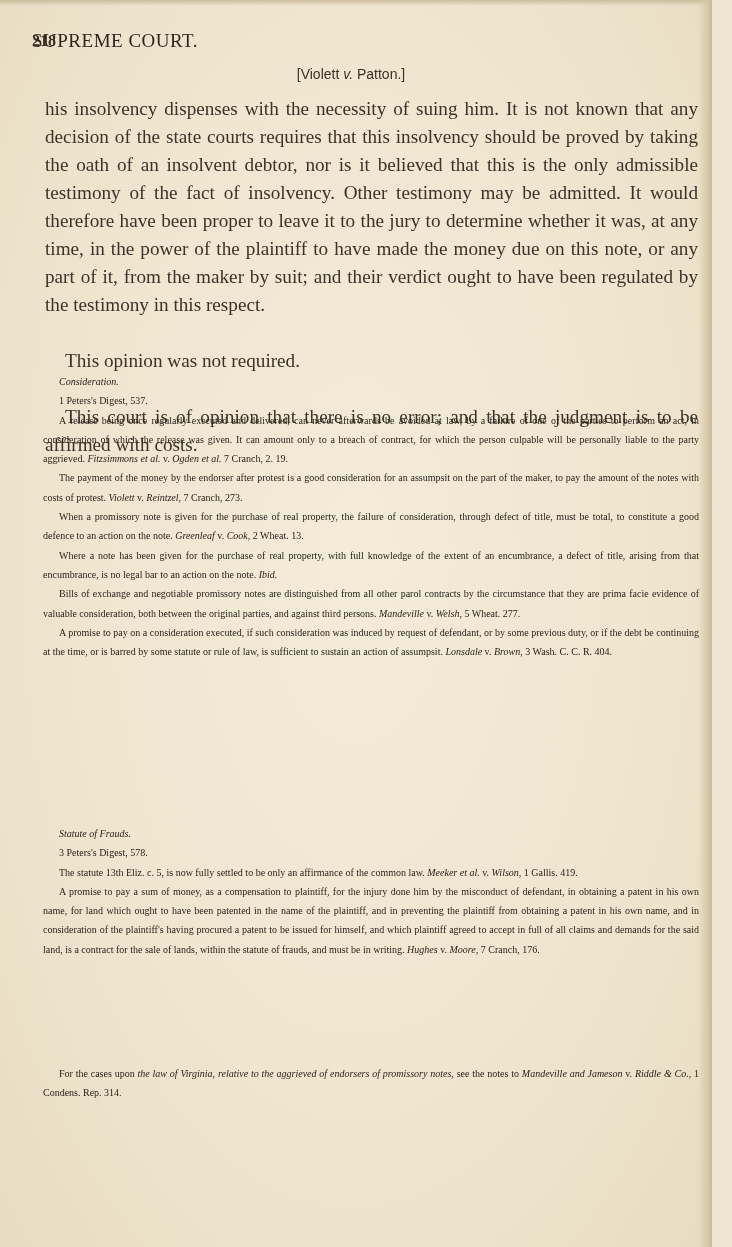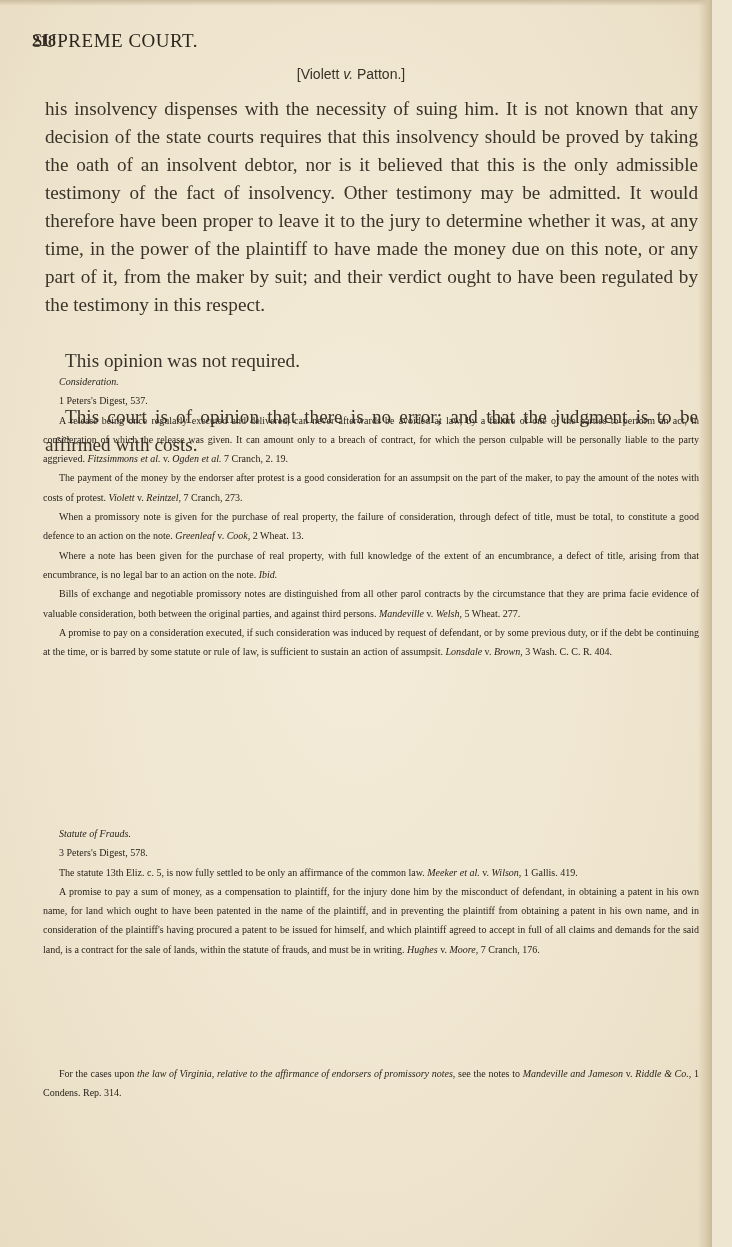--- a/index.html
+++ b/index.html
@@ -156,16 +156,16 @@
   <div class="notes notes-frauds">
     <p class="head">Statute of Frauds.</p>
     <p class="digest">3 Peters's Digest, 578.</p>
 
     <p><span>The statute 13th Eliz. c. 5, is now fully settled to be only an affirmance of the common law.  </span><i>Meeker et al.</i><span> v. </span><i>Wilson,</i><span> 1 Gallis. 419.</span></p>
 
     <p><span>A promise to pay a sum of money, as a compensation to plaintiff, for the injury done him by the misconduct of defendant, in obtaining a patent in his own name, for land which ought to have been patented in the name of the plaintiff, and in preventing the plaintiff from obtaining a patent in his own name, and in consideration of the plaintiff's having procured a patent to be issued for himself, and which plaintiff agreed to accept in full of all claims and demands for the said land, is a contract for the sale of lands, within the statute of frauds, and must be in writing.  </span><i>Hughes</i><span> v. </span><i>Moore,</i><span> 7 Cranch, 176.</span></p>
   </div>
 
   <div class="notes notes-final">
-    <p><span>For the cases upon </span><i>the law of Virginia, relative to the affirmance of endorsers of promissory notes,</i><span> see the notes to </span><i>Mandeville and Jameson</i><span> v. </span><i>Riddle &amp; Co.,</i><span> 1 Condens. Rep. 314.</span></p>
+    <p><span>For the cases upon </span><i>the law of Virginia, relative to the aggrieved of endorsers of promissory notes,</i><span> see the notes to </span><i>Mandeville and Jameson</i><span> v. </span><i>Riddle &amp; Co.,</i><span> 1 Condens. Rep. 314.</span></p>
   </div>
 
 </div>
 
 </body></html>

